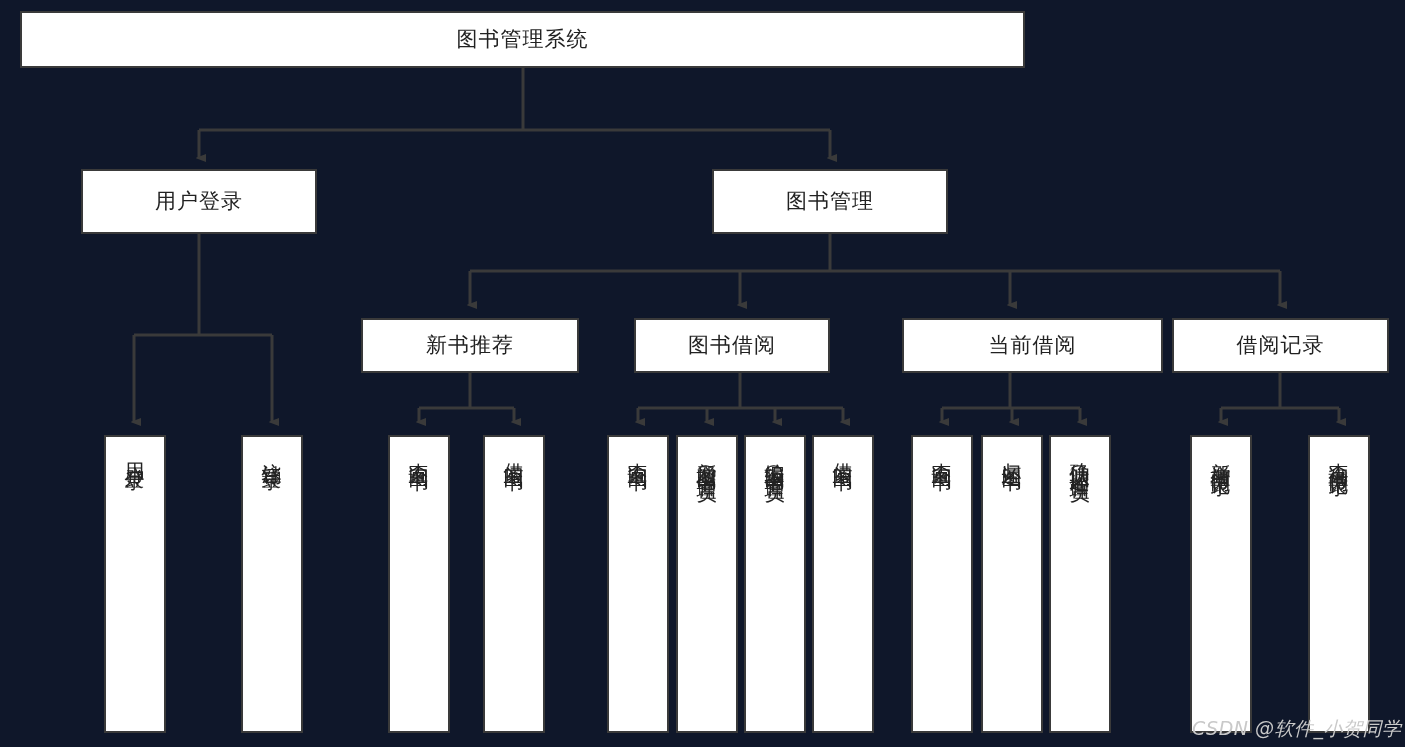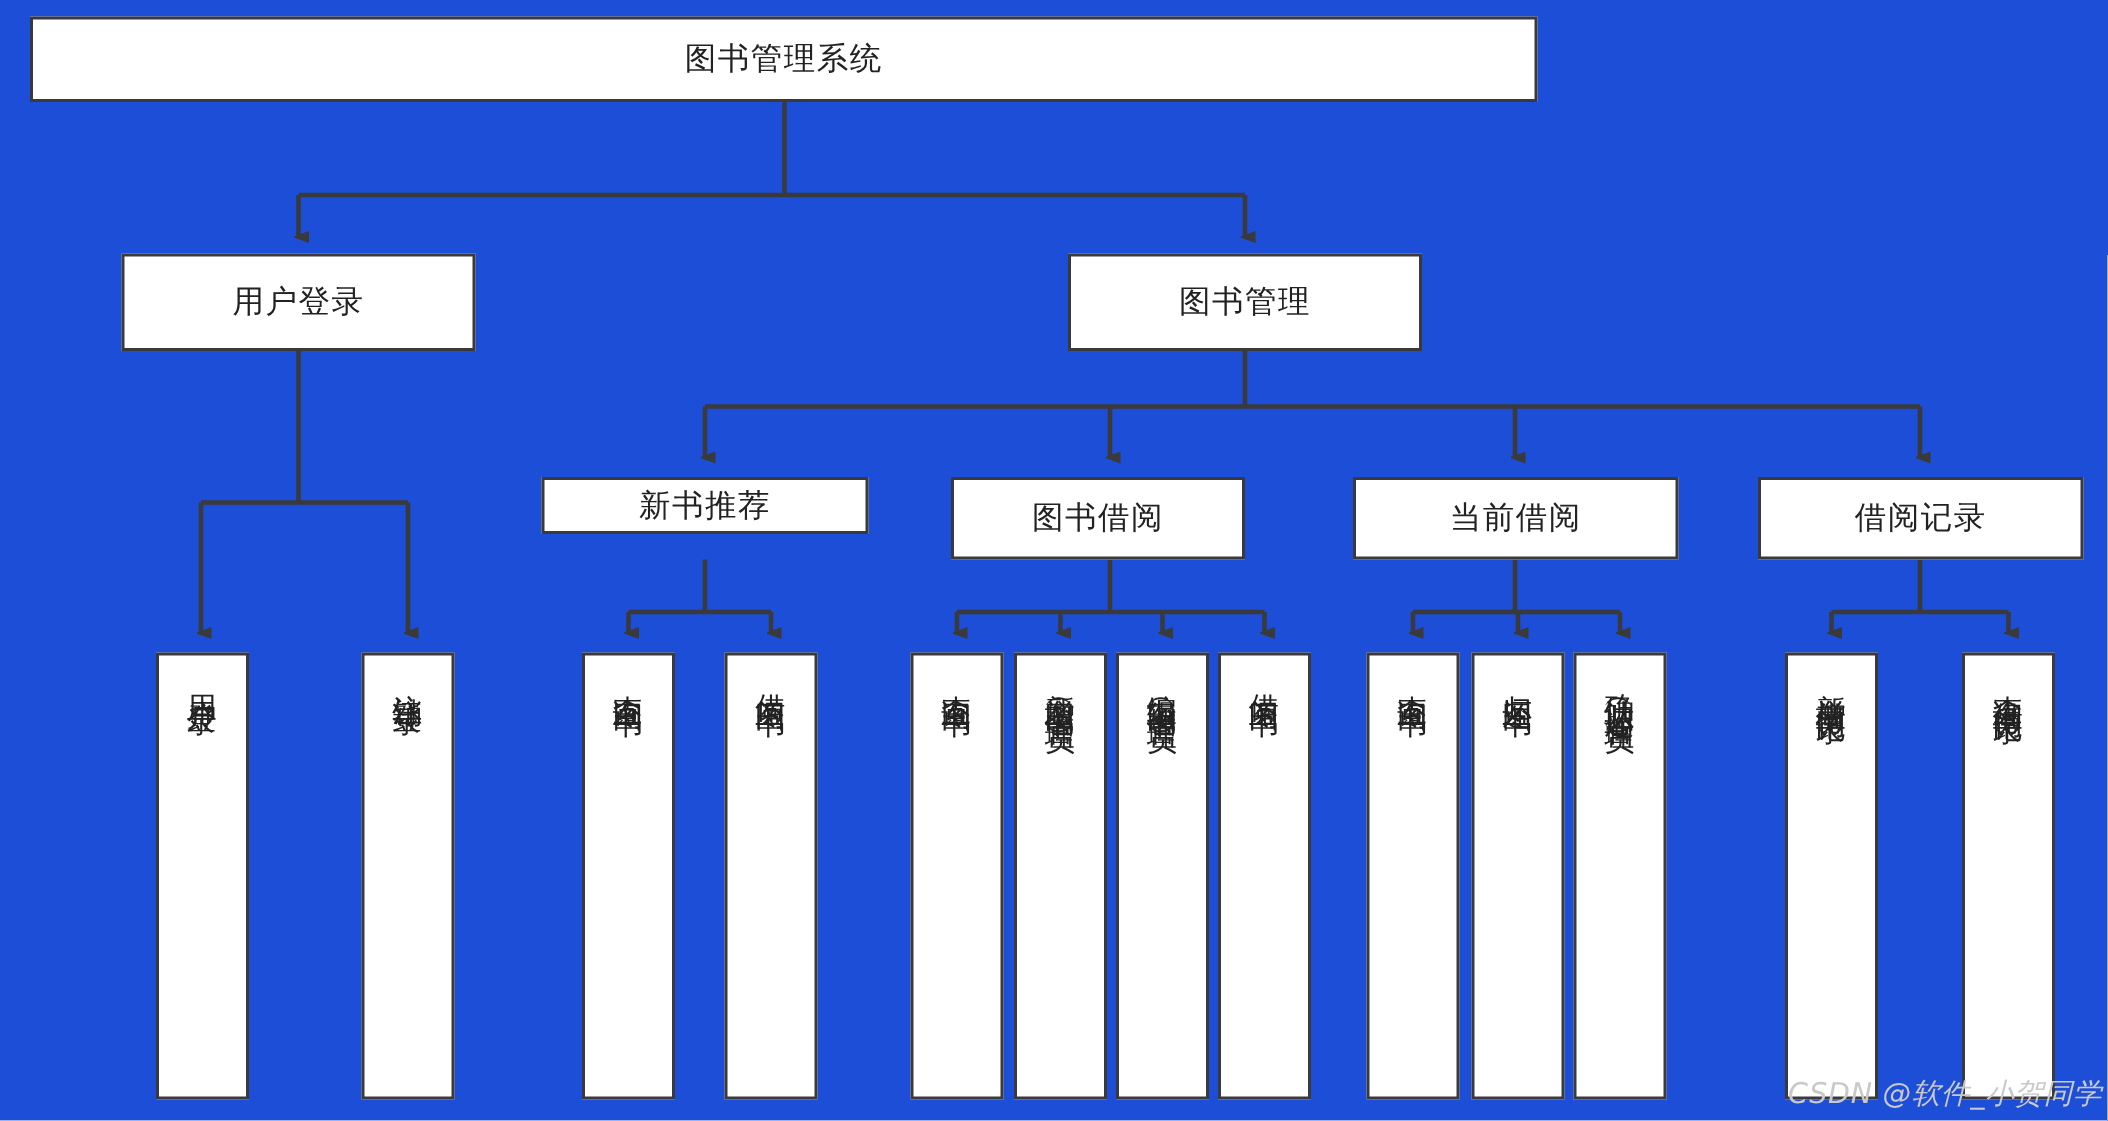--- a/index.html
+++ b/index.html
@@ -1,17 +1,17 @@
 <!DOCTYPE html>
 <html><head>
 <meta charset="utf-8">
 <style>
   html,body{margin:0;padding:0;background:#ffffff;}
   body{font-family:"DejaVu Sans","Liberation Sans",sans-serif;}
-  #stage{position:relative;width:1405px;height:747px;background:#1d4ed8;overflow:hidden;}
+  #stage{position:relative;width:1405px;height:747px;background:#0f172a;overflow:hidden;}
   .node{
     position:absolute;
     box-sizing:border-box;
     background:#ffffff;
     border:2px solid #3a3a3a;
     display:flex;
     align-items:center;
     justify-content:center;
     color:#1a1a1a;
   }
@@ -105,27 +105,27 @@
     <span class="lbl">图书管理系统</span>
   </div>
 
   <div class="node" style="left:81px;top:169px;width:236px;height:65px;">
     <span class="lbl">用户登录</span>
   </div>
   <div class="node" style="left:712px;top:169px;width:236px;height:65px;">
     <span class="lbl">图书管理</span>
   </div>
 
-  <div class="node" style="left:361px;top:318px;width:218px;height:38px;">
+  <div class="node" style="left:361px;top:318px;width:218px;height:55px;">
     <span class="lbl">新书推荐</span>
   </div>
   <div class="node" style="left:634px;top:318px;width:196px;height:55px;">
     <span class="lbl">图书借阅</span>
   </div>
-  <div class="node" style="left:902px;top:318px;width:217px;height:55px;">
+  <div class="node" style="left:902px;top:318px;width:261px;height:55px;">
     <span class="lbl">当前借阅</span>
   </div>
   <div class="node" style="left:1172px;top:318px;width:217px;height:55px;">
     <span class="lbl">借阅记录</span>
   </div>
 
   <div class="node leaf" style="left:104px;top:435px;width:62px;height:298px;">
     <span class="lbl">用户登录</span>
   </div>
   <div class="node leaf" style="left:241px;top:435px;width:62px;height:298px;">

